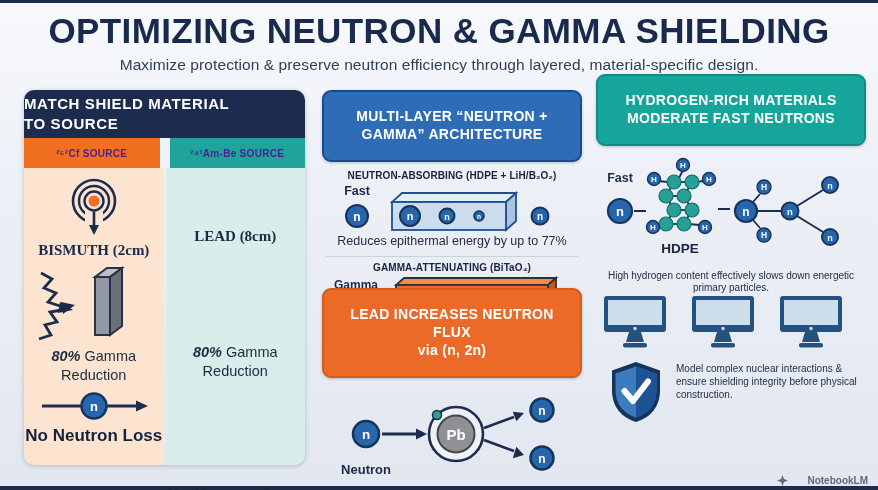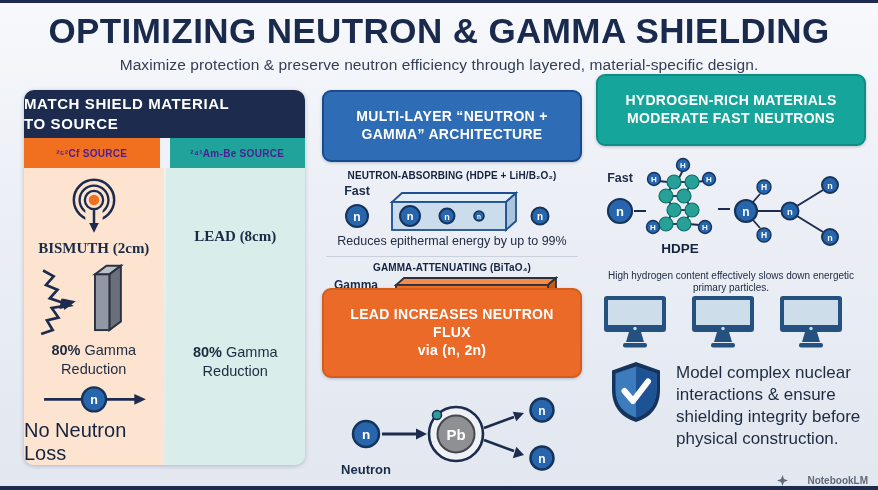--- a/index.html
+++ b/index.html
@@ -33,35 +33,35 @@
   .subbar{flex:1;display:flex;align-items:center;justify-content:center;color:#4c1d95;
           font-weight:bold;font-size:10px;letter-spacing:.3px;}
   .subbar.cf{background:#f1701f;margin-right:1px;}
   .subbar.ambe{background:#20a39a;margin-left:9px;}
   .match-body{display:flex;height:297px;}
   .half{flex:1;display:flex;flex-direction:column;align-items:center;padding-top:8px;}
   .half.cf{background:#fce4d1;border-radius:0 0 0 10px;margin-right:1px;}
   .half.ambe{background:#d9edea;border-radius:0 0 10px 0;margin-left:1px;gap:48px;}
   .material{font-size:15px;font-weight:bold;color:#1b2a47;margin-top:4px;font-family:Liberation Serif, serif;}
   .stat{font-size:14.5px;color:#1e2b42;text-align:center;line-height:1.28;width:112px;}
-  .stat b{font-weight:bold;}
-  .loss{font-size:20px;font-weight:normal;color:#15233f;margin-top:4px;}
+  .stat b{font-weight:bold;font-style:italic;}
+  .loss{font-size:17px;font-weight:bold;color:#15233f;margin-top:4px;}
 
   
   .mid-top{position:absolute;left:322px;top:90px;width:260px;}
   .mid-bottom{position:absolute;left:322px;top:288px;width:260px;}
   .right-top{position:absolute;left:596px;top:74px;width:270px;}
   .right-bottom{position:absolute;left:596px;top:288px;width:270px;}
   .sec-title{font-size:10px;font-weight:bold;color:#15233f;text-align:center;margin-top:8px;letter-spacing:.1px;}
   .caption{font-size:12.5px;color:#212d45;text-align:center;margin-top:1px;line-height:1.25;}
   .caption.lg{font-size:10px;margin-top:6px;}
   .divider{border:none;border-top:1.5px solid #c9d1dc;margin:7px 4px 0 4px;}
   .centered{margin-left:auto;margin-right:auto;}
   .validate-row{display:flex;align-items:flex-start;gap:12px;margin-top:8px;padding-left:12px;}
-  .validate-caption{font-size:17px;color:#1e2b42;line-height:1.3;width:186px;text-align:left;margin-top:2px;}
+  .validate-caption{font-size:10px;color:#1e2b42;line-height:1.3;width:186px;text-align:left;margin-top:2px;}
 
   
   .watermark{position:absolute;right:10px;bottom:4px;display:flex;align-items:center;gap:19px;
              color:#5f6b7a;font-size:10px;font-weight:bold;}
 </style>
 </head>
 <body>
 
 <div class="page">
   <div class="edge top"></div>
@@ -170,21 +170,21 @@
       <rect x="66" y="19" width="114" height="28" fill="#cbdded" stroke="#1d4f92" stroke-width="1.8"></rect>
       <circle cx="84" cy="33" r="10" fill="#2766ad" stroke="#16335c" stroke-width="2"></circle>
       <text x="84" y="37" font-size="11" font-weight="bold" fill="#fff" text-anchor="middle">n</text>
       <circle cx="121" cy="33" r="7.5" fill="#2766ad" stroke="#16335c" stroke-width="2"></circle>
       <text x="121" y="36.5" font-size="9" font-weight="bold" fill="#fff" text-anchor="middle">n</text>
       <circle cx="153" cy="33" r="5" fill="#2766ad" stroke="#16335c" stroke-width="1.6"></circle>
       <text x="153" y="35.5" font-size="6.5" font-weight="bold" fill="#fff" text-anchor="middle">n</text>
       <circle cx="214" cy="33" r="8.5" fill="#2766ad" stroke="#16335c" stroke-width="2"></circle>
       <text x="214" y="37" font-size="10" font-weight="bold" fill="#fff" text-anchor="middle">n</text>
     </svg>
-    <div class="caption">Reduces epithermal energy by up to 99%</div>
+    <div class="caption">Reduces epithermal energy by up to 77%</div>
     <hr class="divider">
     <div class="sec-title" style="margin-top:5px">GAMMA-ATTENUATING (BiTaO₄)</div>
     <svg width="252" height="36" viewBox="0 0 252 36" class="centered" style="margin-top:2px">
       <text x="52" y="14" font-size="12" font-weight="600" fill="#1b2a47" text-anchor="end">Gamma</text>
       <text x="52" y="27" font-size="12" font-weight="600" fill="#1b2a47" text-anchor="end">rays</text>
       <line x1="55" y1="20" x2="70" y2="20" stroke="#1d2c4e" stroke-width="2.5"></line>
       <polygon points="70,10 222,10 230,3 78,3" fill="#f78b48" stroke="#2a3142" stroke-width="1.8"></polygon>
       <polygon points="222,10 230,3 230,25 222,32" fill="#c65c16" stroke="#2a3142" stroke-width="1.8"></polygon>
       <rect x="70" y="10" width="152" height="22" fill="#f1701f" stroke="#2a3142" stroke-width="1.8"></rect>
     </svg>

